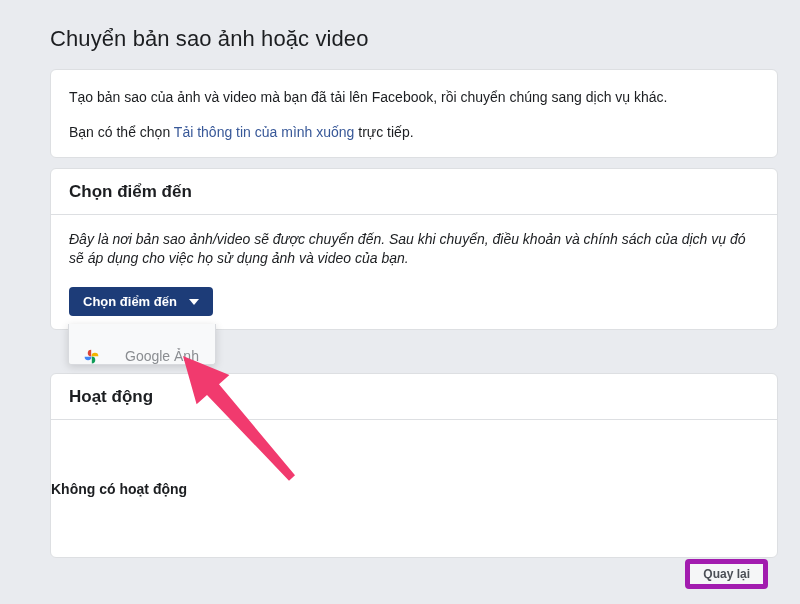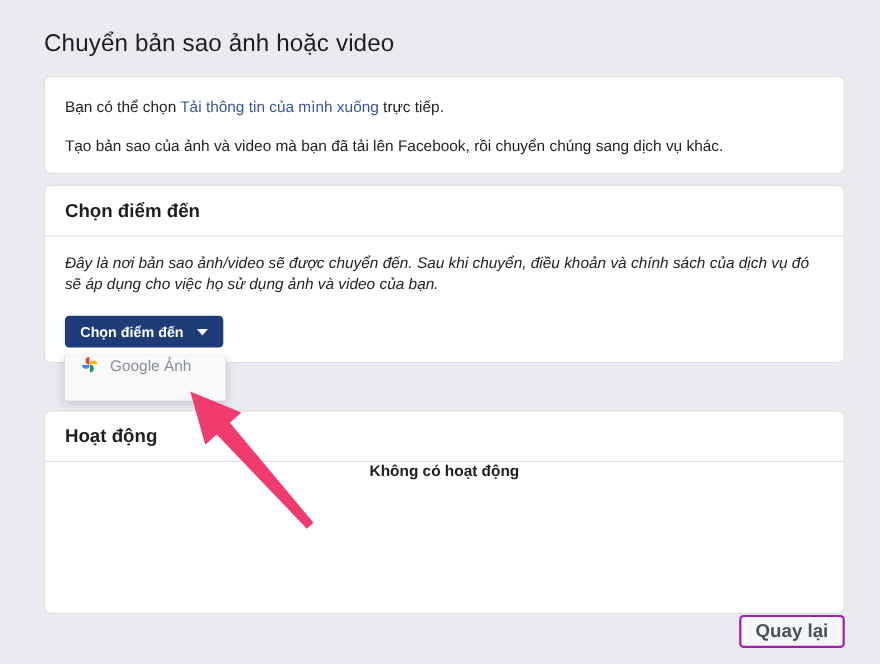--- a/index.html
+++ b/index.html
@@ -4,21 +4,21 @@
 <style>
   * { margin:0; padding:0; box-sizing:border-box; }
   html,body { width:800px; height:604px; }
   body {
     font-family:"Liberation Sans","DejaVu Sans",sans-serif;
     background:#e9ebef;
     position:relative;
     overflow:hidden;
     color:#1c1e21;
   }
-  .page { position:absolute; inset:0; }
+  .page { position:absolute; inset:0;margin-left:10px; }
 
   .page-title {
     position:absolute; left:40px; top:26px;
     font-size:22px; font-weight:400; color:#1c1e21;
     letter-spacing:.1px;
   }
 
   .card {
     position:absolute; left:40px; width:728px;
     background:#fff;
@@ -71,46 +71,46 @@
     width:148px; height:41px;
     background:#f8f9fa;
     border:1px solid #d8dade;
     border-top:none;
     border-radius:0 0 3px 3px;
     box-shadow:0 2px 8px rgba(0,0,0,.15);
     z-index:5;
   }
   .dropdown-item {
     height:100%;
-    display:flex; align-items:flex-start;
-    padding-left:15px; gap:11px;
+    display:flex; align-items:flex-end;
+    padding-left:15px; gap:26px;
     cursor:pointer;
   }
   .dropdown-item .gp-icon { width:15px; height:15px; flex:0 0 auto; }
   .dropdown-item .dd-label { font-size:14px; color:#8a8d91; }
 
   .card-body-activity {
     height:138px;
-    display:flex; flex-direction:column;
+    display:flex; flex-direction:row;
     align-items:center; justify-content:flex-start;
     text-align:center;
   }
   .empty-title { font-size:14px; font-weight:700; color:#1c1e21; }
   .empty-subtitle { font-size:14px; color:#8d9198; margin-top:10px; }
 
   .btn-back {
     position:absolute;
     top:559px; right:32px;
     height:30px;
     padding:0 13px;
     background:#f5f6f7;
-    border:2px solid #a21caf;
+    border:5px solid #a21caf;
     border-radius:4px;
     font-family:inherit;
-    font-size:17px;
+    font-size:12px;
     font-weight:700;
     color:#4b4f56;
     cursor:pointer;
   }
 
   .annotation-arrow {
     position:absolute;
     left:150px; top:340px;
     width:170px; height:165px;
     z-index:9;
@@ -118,22 +118,22 @@
   }
 </style>
 </head>
 <body style="background-color: rgb(233, 235, 239);">
 
 <div class="page">
 
   <h1 class="page-title">Chuyển bản sao ảnh hoặc video</h1>
 
   <div class="card card-intro">
+    <p class="intro-p">Tạo bản sao của ảnh và video mà bạn đã tải lên Facebook, rồi chuyển chúng sang dịch vụ khác.</p>
     <p class="intro-p"><span>Bạn có thể chọn </span><a class="link" style="color: rgb(56, 88, 152);">Tải thông tin của mình xuống</a><span> trực tiếp.</span></p>
-    <p class="intro-p">Tạo bản sao của ảnh và video mà bạn đã tải lên Facebook, rồi chuyển chúng sang dịch vụ khác.</p>
   </div>
 
   <div class="card card-dest">
     <div class="card-header">
       <h2>Chọn điểm đến</h2>
     </div>
     <div class="card-body-dest">
       <p class="dest-desc">Đây là nơi bản sao ảnh/video sẽ được chuyển đến. Sau khi chuyển, điều khoản và chính sách của dịch vụ đó sẽ áp dụng cho việc họ sử dụng ảnh và video của bạn.</p>
       <button class="btn-primary" style="background-color: rgb(29, 60, 120);">
         <span>Chọn điểm đến</span>

